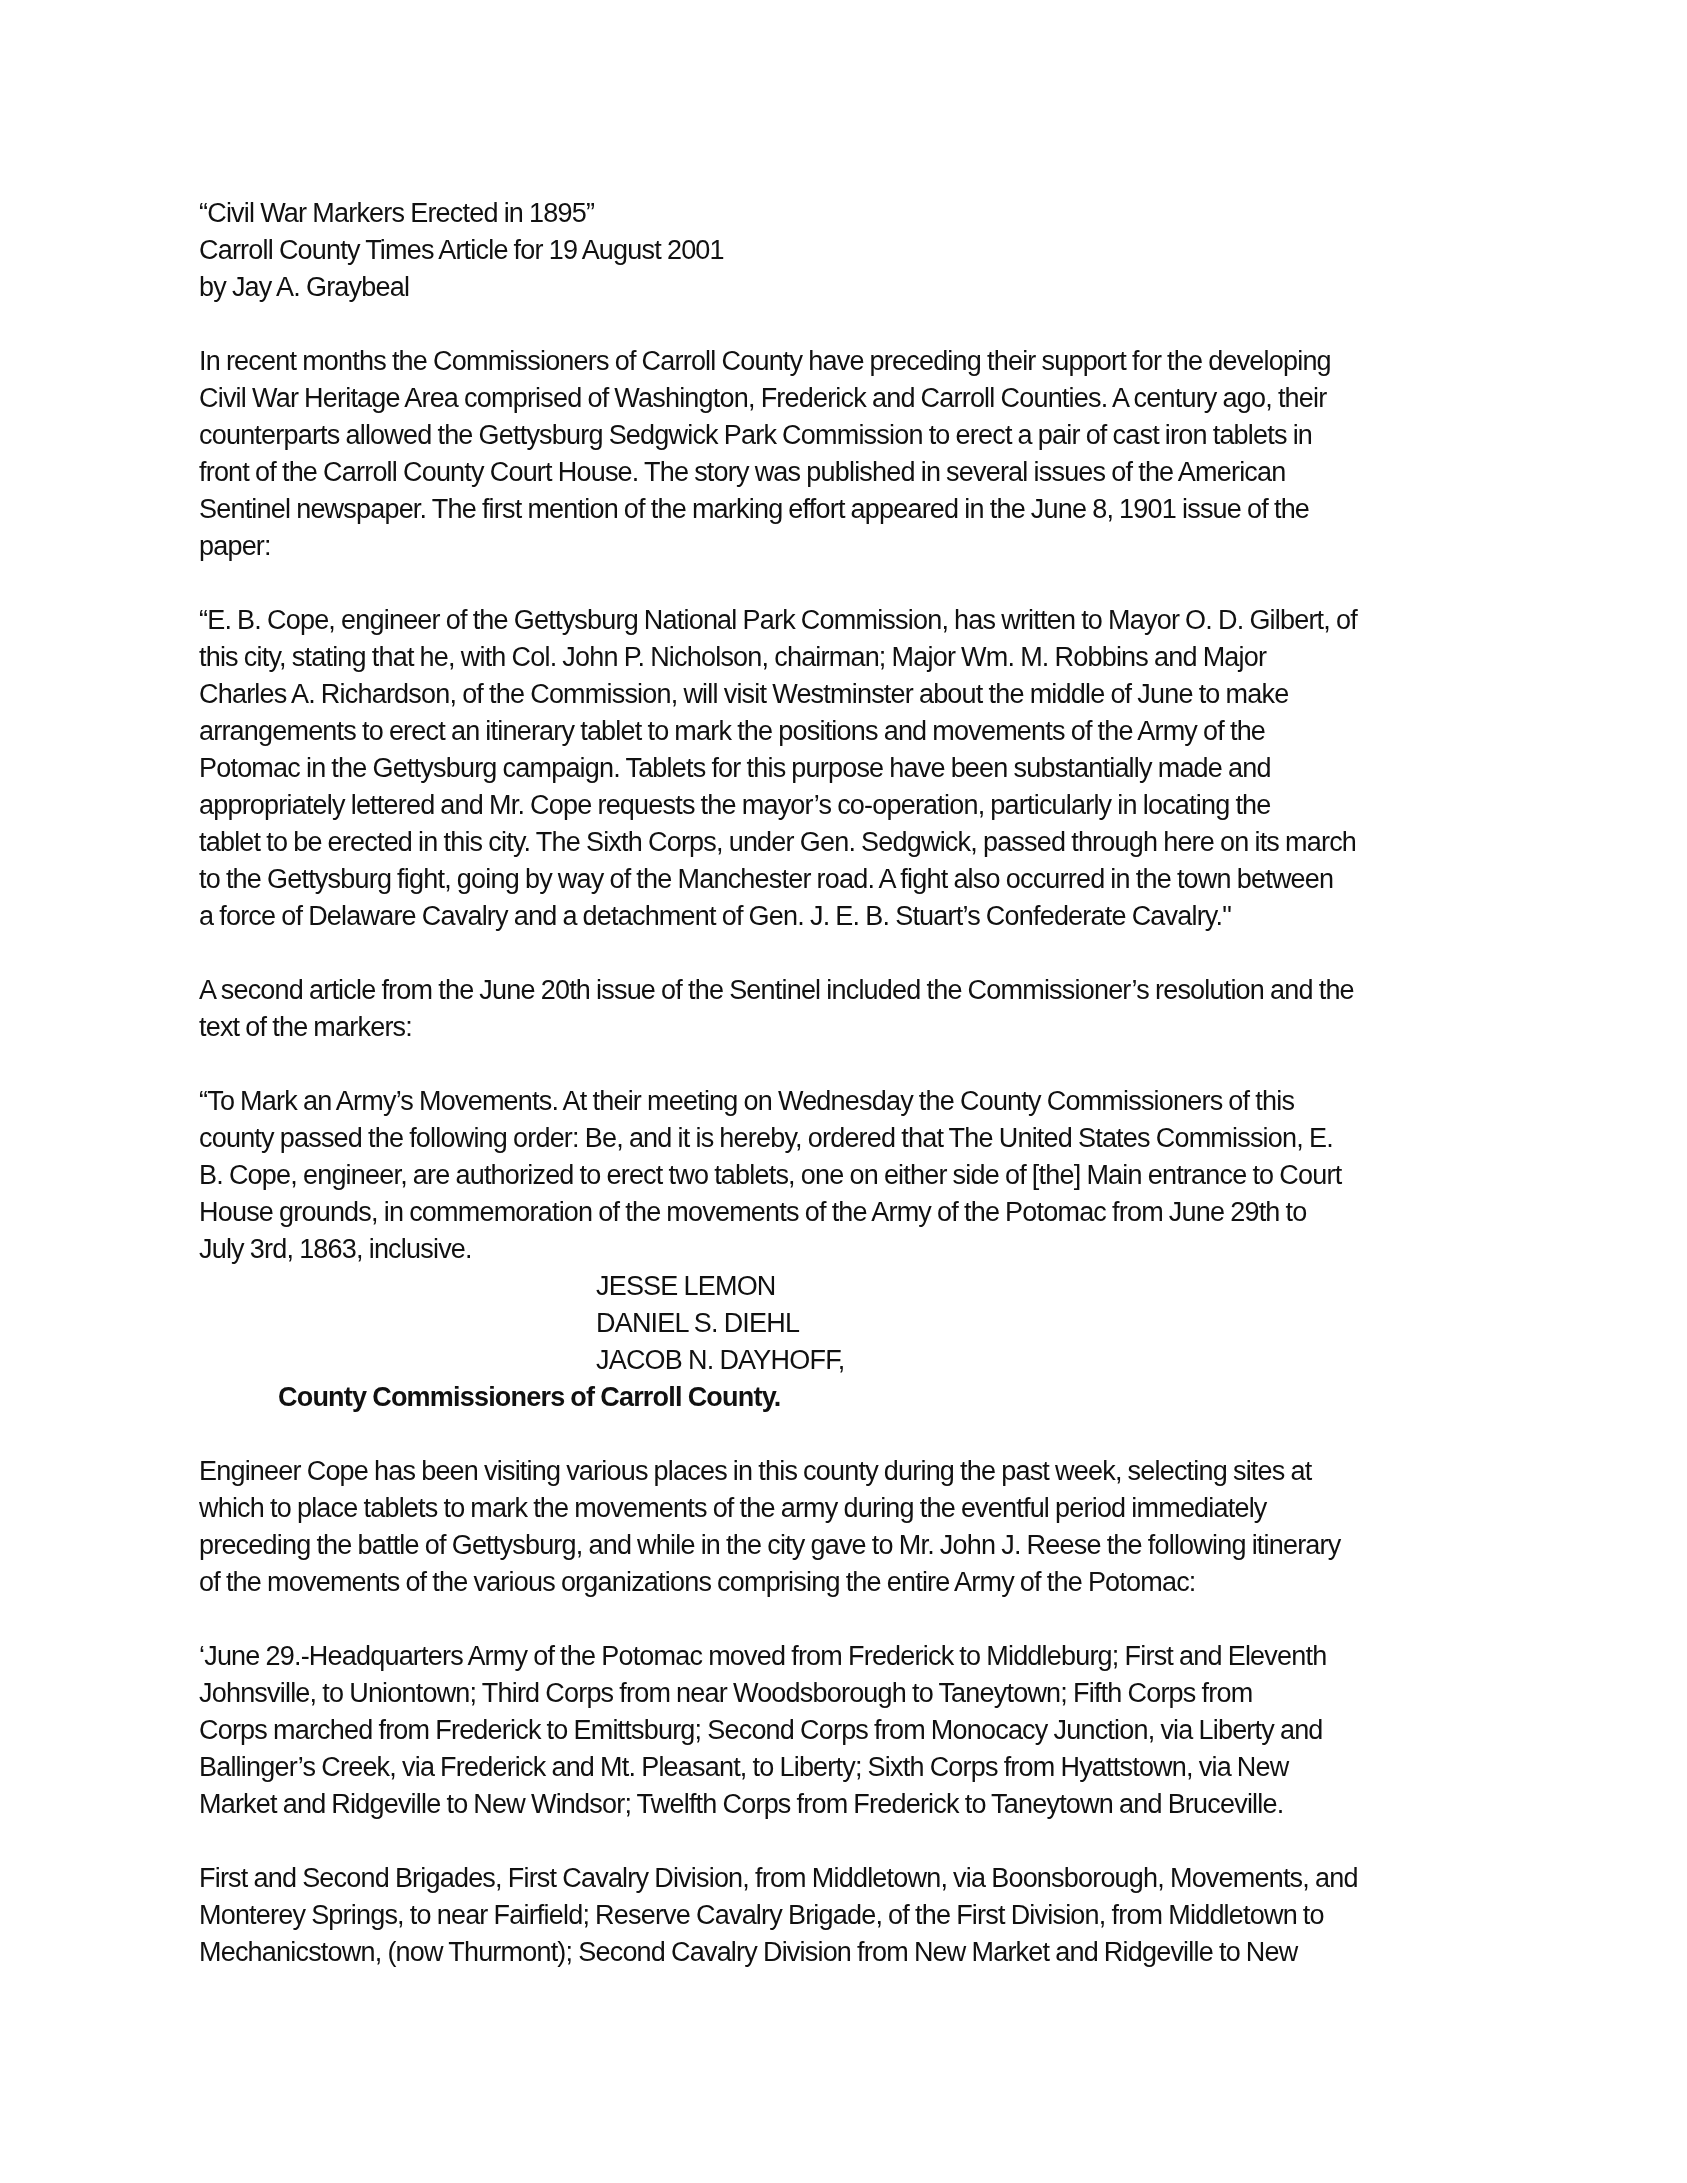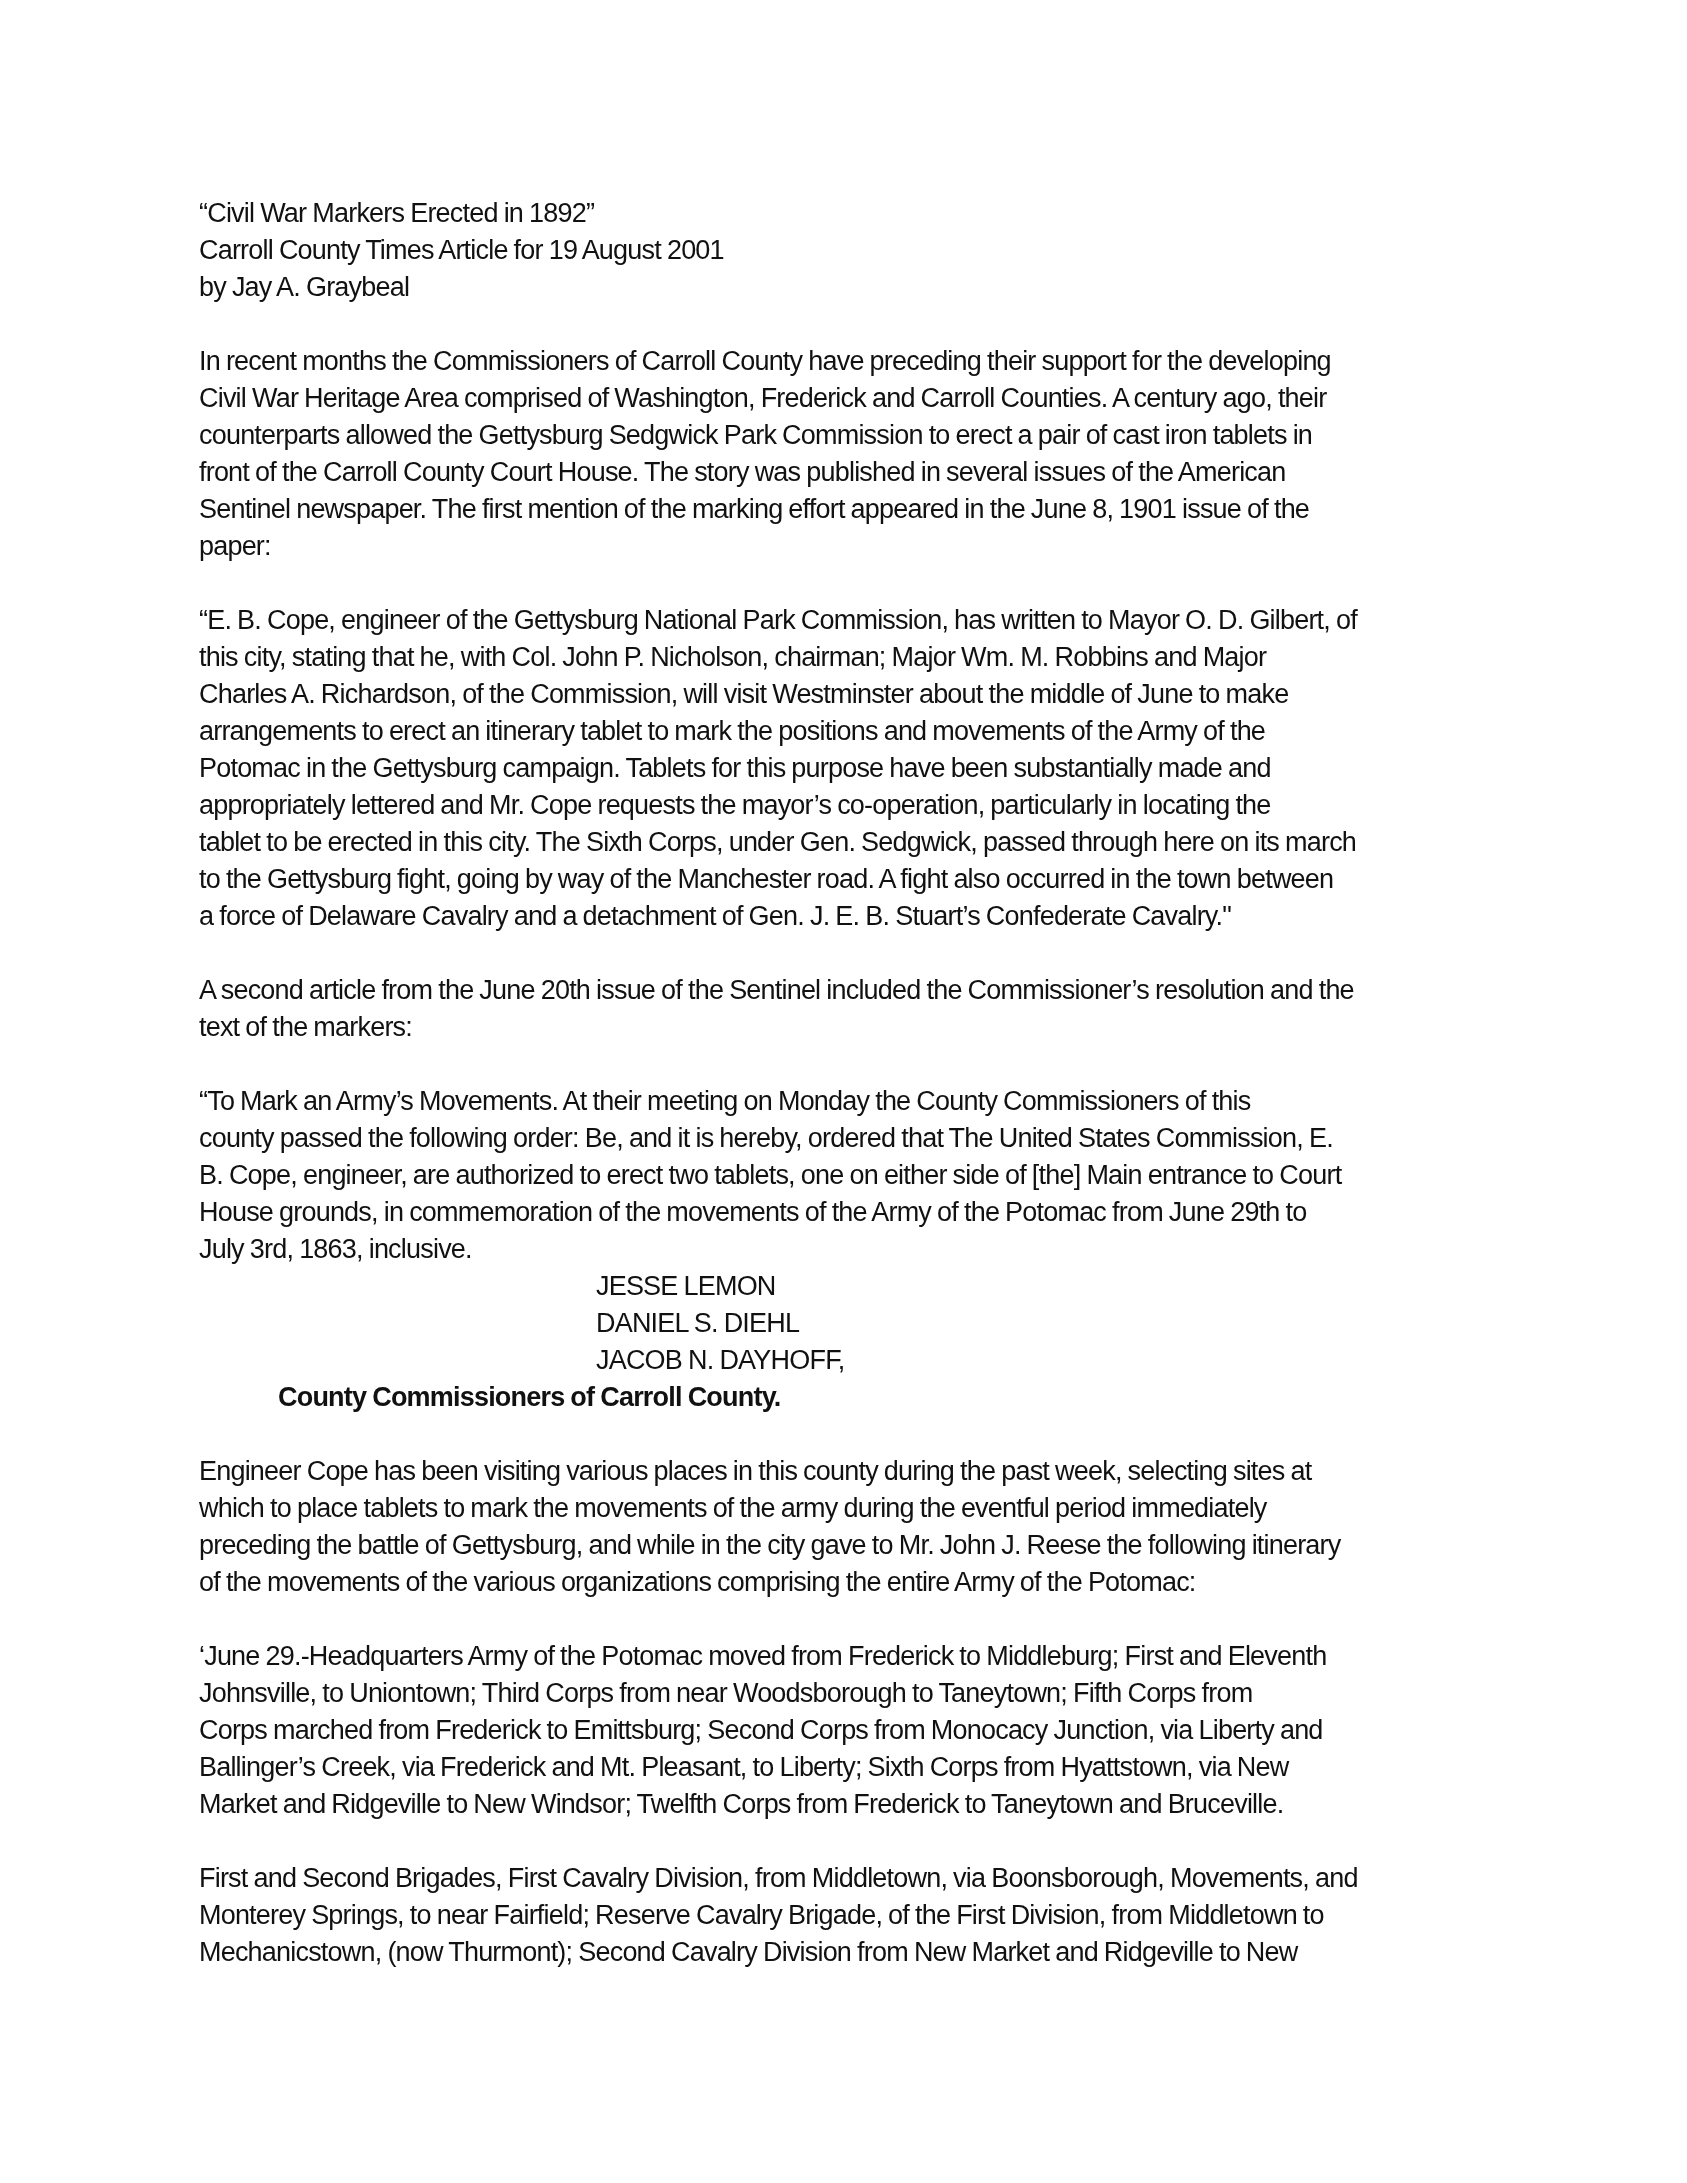--- a/index.html
+++ b/index.html
@@ -13,21 +13,21 @@
   .line { display:block; white-space:nowrap; height:37px; }
   .gap { display:block; height:37px; }
   .sig { padding-left:397px; }
   .county { padding-left:79px;font-weight:bold; }
 </style>
 </head>
 <body>
 
 <div class="page">
   <div>
-    <span class="line">“Civil War Markers Erected in 1892”</span>
+    <span class="line">“Civil War Markers Erected in 1895”</span>
     <span class="line">Carroll County Times Article for 19 August 2001</span>
     <span class="line">by Jay A. Graybeal</span>
   </div>
   <span class="gap"></span>
 
   <div>
     <span class="line">In recent months the Commissioners of Carroll County have preceding their support for the developing</span>
     <span class="line">Civil War Heritage Area comprised of Washington, Frederick and Carroll Counties.  A century ago, their</span>
     <span class="line">counterparts allowed the Gettysburg Sedgwick Park Commission to erect a pair of cast iron tablets in</span>
     <span class="line">front of the Carroll County Court House.  The story was published in several issues of the American</span>
@@ -49,21 +49,21 @@
   </div>
   <span class="gap"></span>
 
   <div>
     <span class="line">A second article from the June 20th issue of the Sentinel included the Commissioner’s resolution and the</span>
     <span class="line">text of the markers:</span>
   </div>
   <span class="gap"></span>
 
   <div>
-    <span class="line">“To Mark an Army’s Movements.    At their meeting on Monday the County Commissioners of this</span>
+    <span class="line">“To Mark an Army’s Movements.    At their meeting on Wednesday the County Commissioners of this</span>
     <span class="line">county passed the following order:  Be, and it is hereby, ordered that The United States Commission, E.</span>
     <span class="line">B. Cope, engineer, are authorized to erect two tablets, one on either side of [the] Main entrance to Court</span>
     <span class="line">House grounds, in commemoration of the movements of the Army of the Potomac from June 29th to</span>
     <span class="line">July 3rd, 1863, inclusive.</span>
     <span class="line sig">JESSE LEMON</span>
     <span class="line sig">DANIEL S. DIEHL</span>
     <span class="line sig">JACOB N. DAYHOFF,</span>
     <span class="line county">County Commissioners of Carroll County.</span>
   </div>
   <span class="gap"></span>

